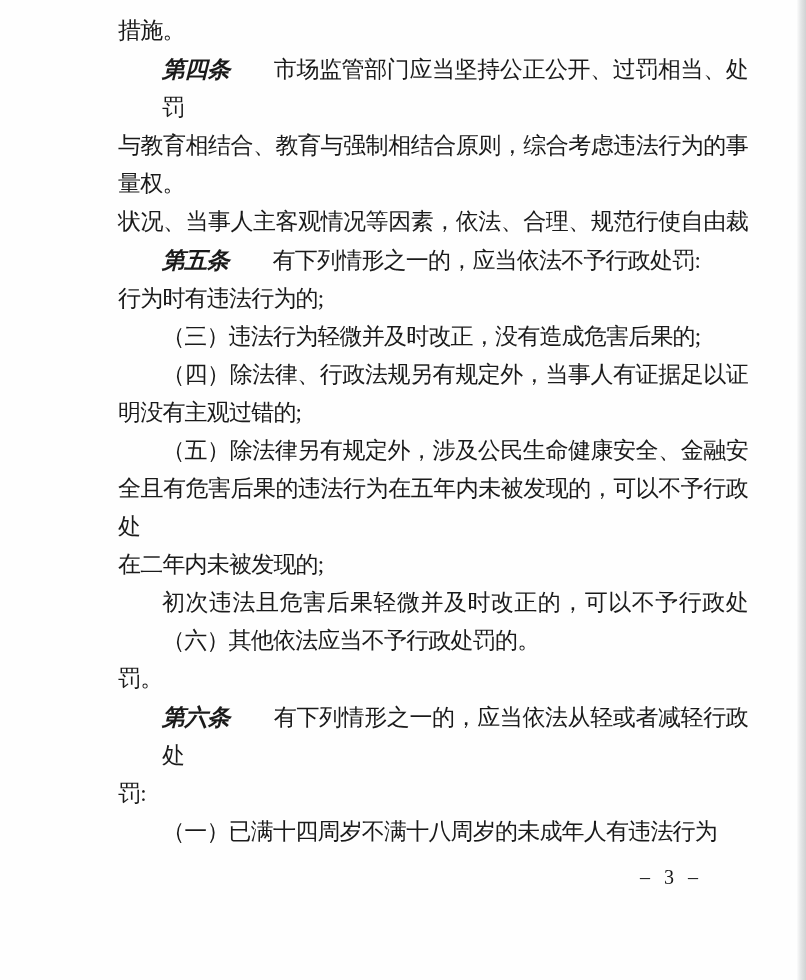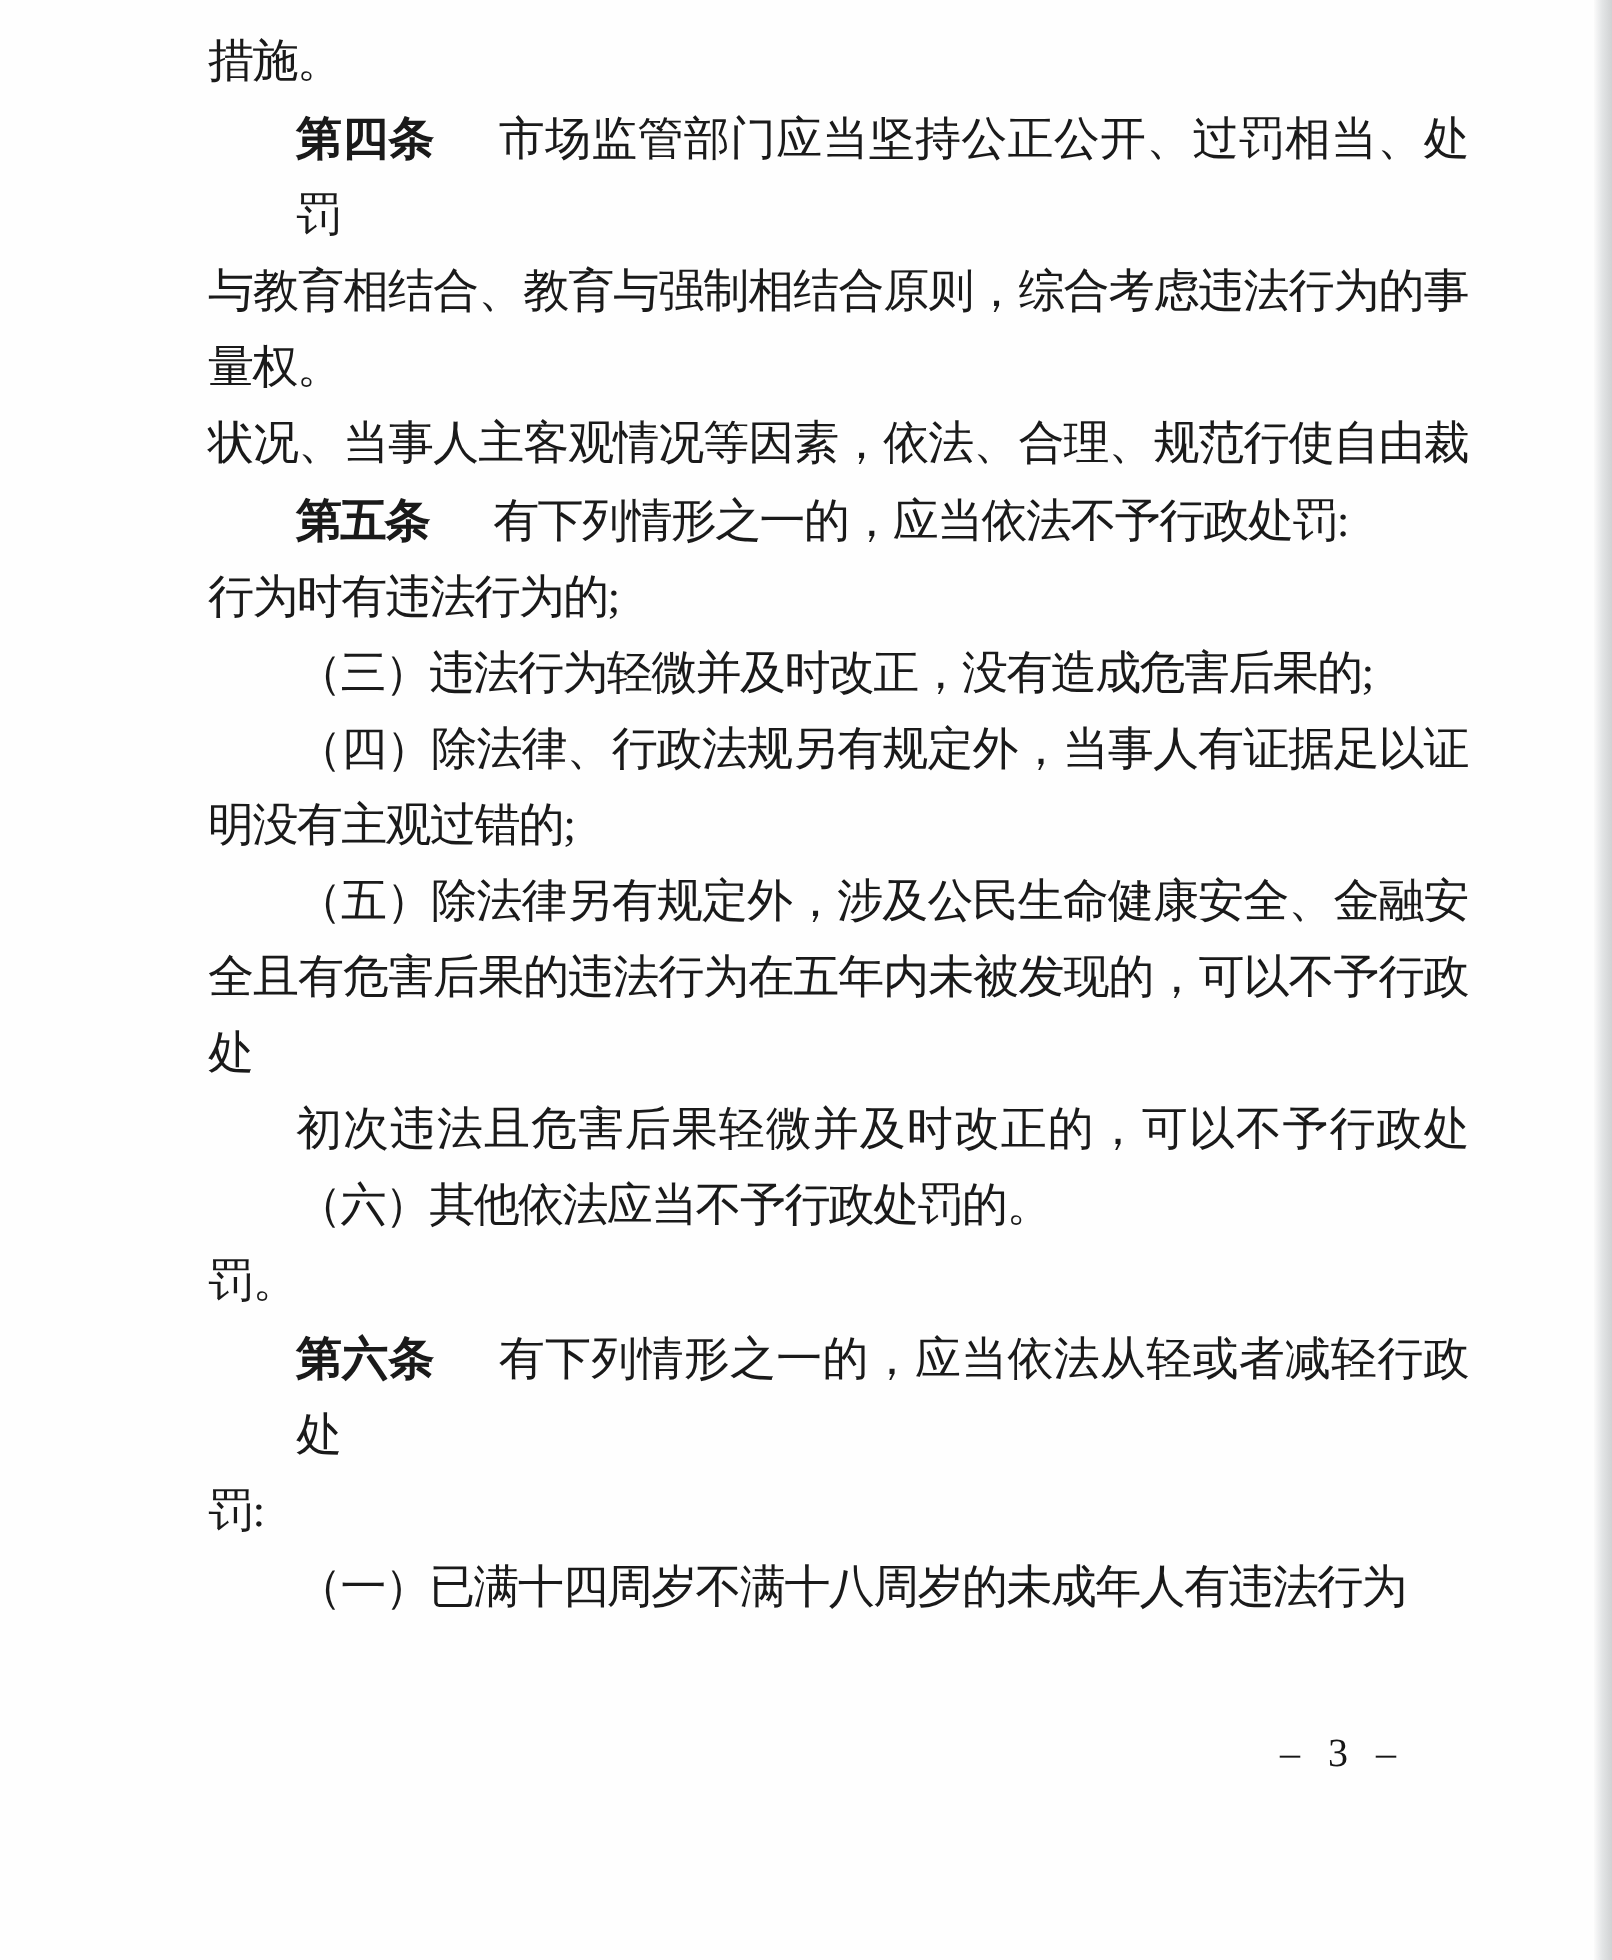--- a/index.html
+++ b/index.html
@@ -17,33 +17,34 @@
       #c8cacb 0%, #b4b6b7 18%, #74767 7 38%, #545657 52%,
       #6e7071 68%, #a8aaab 80%, #d2d2d2 90%, #f1f1f1 100%);
   }
   .scan-edge-right{
     position:absolute;right:0;top:0;width:9px;height:980px;
     background:linear-gradient(90deg,#fbfbfb 0%,#e3e5e6 45%,#d0d2d3 100%);
   }
   
   .doc{
     position:absolute;
-    left:104px;top:12px;width:630px;
+    left:118px;top:12px;width:630px;
     color:#1a1a1a;
     font-size:23px;
     line-height:38px;
     letter-spacing:-0.8px;
   }
   .line{white-space:normal;text-align:left;}
   .line.indent{padding-left:44px;}
   .line.fill{text-align:justify;text-align-last:justify;}
   .lead{
     font-weight:bold;
     font-family:"Liberation Sans","DejaVu Sans",sans-serif;
-    margin-right:32px;
+    margin-right:44px;
+    font-style:italic;
   }
   .pageno{
     position:absolute;
     left:640px;top:866px;
     font-size:20px;
     letter-spacing:2px;
     word-spacing:5px;
     color:#161616;
     font-family:"Liberation Serif","DejaVu Serif",serif;
   }
@@ -60,20 +61,21 @@
     <div class="line fill"><span>与教育相结合、教育与强制相结合原则，综合考虑违法行为的事</span></div>
     <div class="line"><span>量权。</span></div>
     <div class="line fill"><span>状况、当事人主客观情况等因素，依法、合理、规范行使自由裁</span></div>
     <div class="line indent"><span class="lead">第五条</span><span>有下列情形之一的，应当依法不予行政处罚:</span></div>
     <div class="line"><span>行为时有违法行为的;</span></div>
     <div class="line indent"><span>（三）违法行为轻微并及时改正，没有造成危害后果的;</span></div>
     <div class="line indent fill"><span>（四）除法律、行政法规另有规定外，当事人有证据足以证</span></div>
     <div class="line"><span>明没有主观过错的;</span></div>
     <div class="line indent fill"><span>（五）除法律另有规定外，涉及公民生命健康安全、金融安</span></div>
     <div class="line fill"><span>全且有危害后果的违法行为在五年内未被发现的，可以不予行政处</span></div>
+    <div class="line"><span>在二年内未被发现的;</span></div>
     <div class="line indent fill"><span>初次违法且危害后果轻微并及时改正的，可以不予行政处</span></div>
     <div class="line indent"><span>（六）其他依法应当不予行政处罚的。</span></div>
     <div class="line"><span>罚。</span></div>
     <div class="line indent fill"><span class="lead">第六条</span><span>有下列情形之一的，应当依法从轻或者减轻行政处</span></div>
     <div class="line"><span>罚:</span></div>
     <div class="line indent"><span>（一）已满十四周岁不满十八周岁的未成年人有违法行为</span></div>
   </div>
 
 <div class="pageno">– 3 –</div>
 

